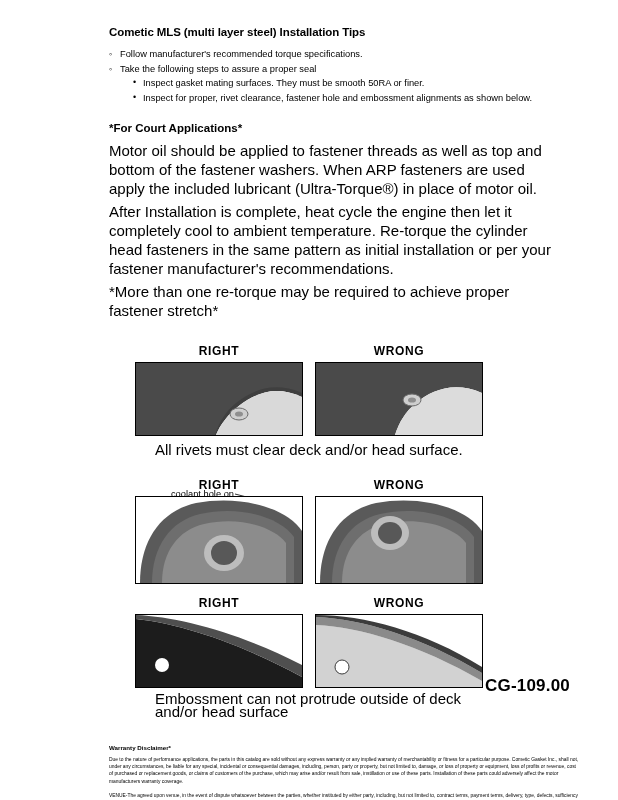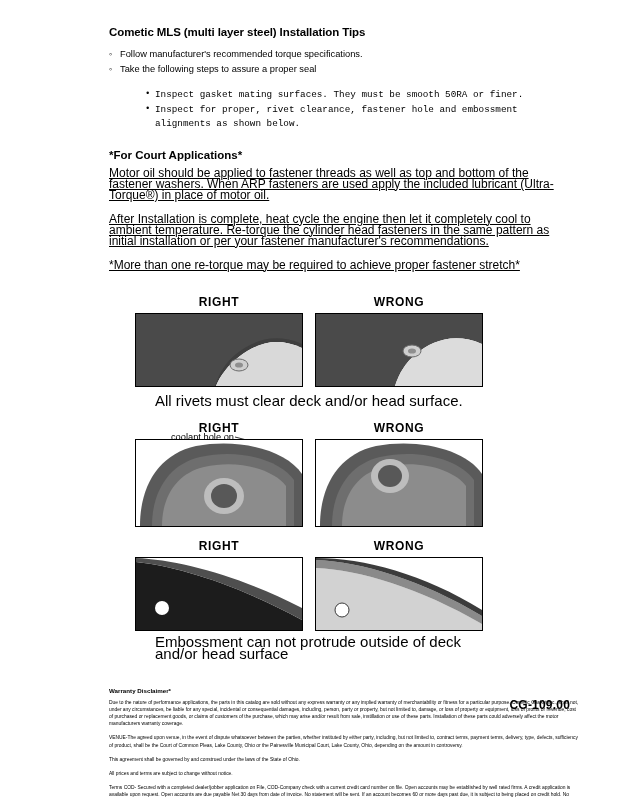--- a/index.html
+++ b/index.html
@@ -43,23 +43,22 @@
   }
   ul.bullets > li::before {
     content: "\25E6";
     position: absolute;
     left: 0;
     top: 0;
     font-size: 9px;
   }
   ul.sub {
     list-style: none;
-    margin: 12px;
+    margin: 0;
     padding: 0 0 0 13px;
-    font-family: Liberation Mono, monospace;
   }
   ul.sub > li {
     font-size: 9.3px;
     line-height: 14.5px;
     position: relative;
     padding-left: 10px;
   }
   ul.sub > li::before {
     content: "\2022";
     position: absolute;
@@ -67,27 +66,26 @@
     top: -1px;
     font-size: 9px;
   }
 
   h2.subhead {
     font-size: 11.5px;
     font-weight: bold;
     margin: 17px 0 7px 69px;
   }
   p.body {
-    font-size: 12px;
-    line-height: 11px;
+    font-size: 15px;
+    line-height: 19px;
     margin: 0 0 0 69px;
     max-width: 455px;
-    text-decoration: underline;
-  }
-  p.body + p.body { margin-top: 13px; }
+  }
+  p.body + p.body { margin-top: 4px; }
 
   
   .figures {
     margin: 24px 0 0 0;
     position: relative;
   }
   .figrow {
     display: flex;
     justify-content: center;
     gap: 12px;
@@ -139,22 +137,22 @@
   }
   .warranty p {
     font-size: 4.9px;
     line-height: 7.2px;
     margin: 0 0 7px 0;
     text-align: left;
   }
   .docnum {
     position: absolute;
     right: 48px;
-    bottom: 8px;
-    font-size: 12px;
+    bottom: 24px;
+    font-size: 17px;
     font-weight: bold;
     letter-spacing: 0.2px;
   }
 </style>
 </head>
 <body>
 
 <div class="page">
 
   <h1 class="title">Cometic MLS (multi layer steel) Installation Tips</h1>
@@ -199,21 +197,21 @@
             <path d="M0,0 H166 V30 C138,18 116,27 100,40 C90,48 83,59 79,72 H0 Z" fill="#4a4a4a"></path>
             <path d="M166,30 V72 H79 C83,59 90,48 100,40 C116,27 138,18 166,30 Z" fill="#dcdcdc"></path>
             <ellipse cx="96" cy="37" rx="9" ry="6" fill="#cfcfcf" stroke="#6b6b6b" stroke-width="1"></ellipse>
             <ellipse cx="96" cy="37" rx="4" ry="2.6" fill="#8f8f8f"></ellipse>
           </svg>
         </div>
       </div>
     </div>
     <div class="caption">All rivets must clear deck and/or head surface.</div>
 
-    <div style="position:relative; margin-top:12px;">
+    <div style="position:relative; margin-top:20px;">
       <div class="callout" style="left:44px; top:10px; width:150px;">
         <div>coolant hole on</div>
         <div>deck / head surface</div>
       </div>
       <div class="callout" style="left:44px; top:47px; width:150px;">
         <span>gasket embossment</span>
       </div>
       <svg style="position:absolute; left:195px; top:0; pointer-events:none;" width="80" height="80" viewBox="0 0 80 80">
         <line x1="0" y1="16" x2="62" y2="32" stroke="#000" stroke-width="0.8"></line>
         <line x1="0" y1="53" x2="56" y2="53" stroke="#000" stroke-width="0.8"></line>

